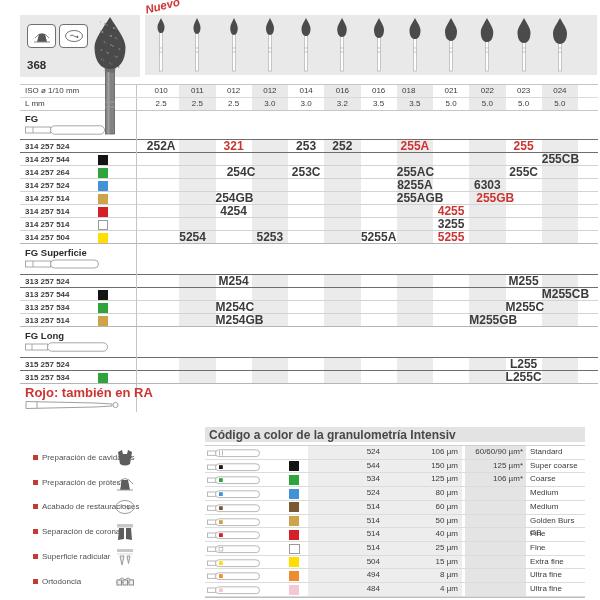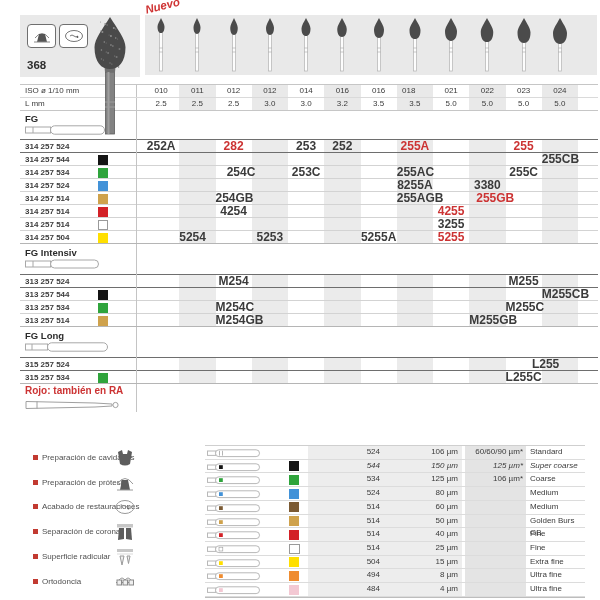--- a/index.html
+++ b/index.html
@@ -16,21 +16,21 @@
   .rowlab{left:25px;font-size:8px;line-height:13px;color:#3b3b3b;}
   .hline{height:1px;left:20px;width:578px;}
   #vline{left:136px;top:84px;width:1px;height:328px;background:#c4c4c4;}
   .sec-label{left:25px;font-size:9.5px;font-weight:bold;color:#2b2b2b;}
   .cat-row{left:20px;width:578px;height:13px;box-sizing:border-box;font-weight:bold;}
   .cat-row .stripe{position:absolute;top:0;bottom:0;background:#ebebeb;}
   .cat-row .code{position:absolute;left:5px;font-size:8px;line-height:13px;color:#3b3b3b;}
   .csq{position:absolute;left:78px;top:2px;width:9.5px;height:9.5px;}
   .cell{position:absolute;top:0;font-size:12px;line-height:13px;text-align:center;color:#3b3b3b;}
   .cell.red{color:#cc3333;}
-  #ra-note{left:25px;top:385px;font-size:10px;font-weight:bold;color:#cc3333;}
+  #ra-note{left:25px;top:385px;font-size:13px;font-weight:bold;color:#cc3333;}
   .ptitle{top:427px;height:15px;background:#e3e3e3;font-size:12px;font-weight:bold;color:#484848;padding:1px 0 0 4px;box-sizing:border-box;}
   #ltitle{left:20px;width:177px;} #rtitle{left:205px;width:380px;}
   .leg-item{left:28px;width:170px;height:24px;}
   .leg-bullet{position:absolute;left:5px;top:8px;width:5px;height:5px;background:#c23a31;}
   .leg-label{position:absolute;left:14px;top:4px;font-size:8px;color:#4f4f4f;line-height:13px;}
   .leg-icon{position:absolute;left:86px;top:0px;}
   .grit-band{top:446px;height:151px;}
   .grit-row{left:205px;width:380px;height:13.72px;border-bottom:1px solid #dcdcdc;box-sizing:border-box;}
   .grit-row .dg{position:absolute;left:2px;top:2px;}
   .grit-row .gsq{position:absolute;left:84px;top:1.5px;width:10px;height:10px;}
@@ -245,21 +245,21 @@
       </div>
       <div class="abs cat-row" style="top: 139px; border-top: 1px solid rgb(110, 110, 110);">
         <div class="stripe" style="left: 159.25px; width: 36.25px;"></div>
         <div class="stripe" style="left: 231.75px; width: 36.25px;"></div>
         <div class="stripe" style="left: 304.25px; width: 36.25px;"></div>
         <div class="stripe" style="left: 376.75px; width: 36.25px;"></div>
         <div class="stripe" style="left: 449.25px; width: 36.25px;"></div>
         <div class="stripe" style="left: 521.75px; width: 36.25px;"></div>
         <div class="code">314 257 524</div>
         <div class="cell" style="left: 123px; width: 36.25px;">252A</div>
-        <div class="cell red" style="left: 195.5px; width: 36.25px;">282</div>
+        <div class="cell red" style="left: 195.5px; width: 36.25px;">321</div>
         <div class="cell" style="left: 268px; width: 36.25px;">253</div>
         <div class="cell" style="left: 304.25px; width: 36.25px;">252</div>
         <div class="cell red" style="left: 376.75px; width: 36.25px;">255A</div>
         <div class="cell red" style="left: 485.5px; width: 36.25px;">255</div>
       </div>
       <div class="abs cat-row" style="top: 152px; border-top: 1px solid rgb(110, 110, 110);">
         <div class="stripe" style="left: 159.25px; width: 36.25px;"></div>
         <div class="stripe" style="left: 231.75px; width: 36.25px;"></div>
         <div class="stripe" style="left: 304.25px; width: 36.25px;"></div>
         <div class="stripe" style="left: 376.75px; width: 36.25px;"></div>
@@ -269,38 +269,38 @@
         <div class="csq" style="background: rgb(20, 20, 20);"></div>
         <div class="cell" style="left: 521.75px; width: 36.25px;">255CB</div>
       </div>
       <div class="abs cat-row" style="top: 165px; border-top: 1px solid rgb(211, 211, 211);">
         <div class="stripe" style="left: 159.25px; width: 36.25px;"></div>
         <div class="stripe" style="left: 231.75px; width: 36.25px;"></div>
         <div class="stripe" style="left: 304.25px; width: 36.25px;"></div>
         <div class="stripe" style="left: 376.75px; width: 36.25px;"></div>
         <div class="stripe" style="left: 449.25px; width: 36.25px;"></div>
         <div class="stripe" style="left: 521.75px; width: 36.25px;"></div>
-        <div class="code">314 257 534</div>
+        <div class="code">314 257 264</div>
         <div class="csq" style="background: rgb(47, 164, 60);"></div>
         <div class="cell" style="left: 195.5px; width: 51px;">254C</div>
         <div class="cell" style="left: 268px; width: 36.25px;">253C</div>
         <div class="cell" style="left: 376.75px; width: 36.25px;">255AC</div>
         <div class="cell" style="left: 485.5px; width: 36.25px;">255C</div>
       </div>
       <div class="abs cat-row" style="top: 178px; border-top: 1px solid rgb(211, 211, 211);">
         <div class="stripe" style="left: 159.25px; width: 36.25px;"></div>
         <div class="stripe" style="left: 231.75px; width: 36.25px;"></div>
         <div class="stripe" style="left: 304.25px; width: 36.25px;"></div>
         <div class="stripe" style="left: 376.75px; width: 36.25px;"></div>
         <div class="stripe" style="left: 449.25px; width: 36.25px;"></div>
         <div class="stripe" style="left: 521.75px; width: 36.25px;"></div>
         <div class="code">314 257 524</div>
         <div class="csq" style="background: rgb(66, 146, 216);"></div>
         <div class="cell" style="left: 376.75px; width: 36.25px;">8255A</div>
-        <div class="cell" style="left: 449.25px; width: 36.25px;">3380</div>
+        <div class="cell" style="left: 449.25px; width: 36.25px;">6303</div>
       </div>
       <div class="abs cat-row" style="top: 191px; border-top: 1px solid rgb(211, 211, 211);">
         <div class="stripe" style="left: 159.25px; width: 36.25px;"></div>
         <div class="stripe" style="left: 231.75px; width: 36.25px;"></div>
         <div class="stripe" style="left: 304.25px; width: 36.25px;"></div>
         <div class="stripe" style="left: 376.75px; width: 36.25px;"></div>
         <div class="stripe" style="left: 449.25px; width: 36.25px;"></div>
         <div class="stripe" style="left: 521.75px; width: 36.25px;"></div>
         <div class="code">314 257 514</div>
         <div class="csq" style="background: rgb(207, 162, 76);"></div>
@@ -338,21 +338,21 @@
         <div class="stripe" style="left: 376.75px; width: 36.25px;"></div>
         <div class="stripe" style="left: 449.25px; width: 36.25px;"></div>
         <div class="stripe" style="left: 521.75px; width: 36.25px;"></div>
         <div class="code">314 257 504</div>
         <div class="csq" style="background: rgb(255, 223, 0);"></div>
         <div class="cell" style="left: 159.25px; width: 23px;">5254</div>
         <div class="cell" style="left: 231.75px; width: 36.25px;">5253</div>
         <div class="cell" style="left: 340.5px; width: 36.25px;">5255A</div>
         <div class="cell red" style="left: 413px; width: 36.25px;">5255</div>
       </div>
-      <div class="abs sec-label" style="top: 247px;">FG Intensiv</div>
+      <div class="abs sec-label" style="top: 247px;">FG Superficie</div>
       <div class="abs" style="left: 25px; top: 259px;">
         <svg width="76" height="10">
           <g fill="#fff" stroke="#a8a8a8">
             <rect x="0.5" y="2" width="25" height="6"></rect>
             <line x1="8" y1="2" x2="8" y2="8"></line>
             <rect x="25.5" y="1" width="48" height="8" rx="4"></rect>
           </g>
         </svg>
       </div>
       <div class="abs cat-row" style="top: 274px; border-top: 1px solid rgb(110, 110, 110);">
@@ -412,21 +412,21 @@
         </svg>
       </div>
       <div class="abs cat-row" style="top: 357px; border-top: 1px solid rgb(110, 110, 110);">
         <div class="stripe" style="left: 159.25px; width: 36.25px;"></div>
         <div class="stripe" style="left: 231.75px; width: 36.25px;"></div>
         <div class="stripe" style="left: 304.25px; width: 36.25px;"></div>
         <div class="stripe" style="left: 376.75px; width: 36.25px;"></div>
         <div class="stripe" style="left: 449.25px; width: 36.25px;"></div>
         <div class="stripe" style="left: 521.75px; width: 36.25px;"></div>
         <div class="code">315 257 524</div>
-        <div class="cell" style="left: 485.5px; width: 36.25px; padding-left: 22px;">L255</div>
+        <div class="cell" style="left: 485.5px; width: 36.25px;">L255</div>
       </div>
       <div class="abs cat-row" style="top: 370px; border-top: 1px solid rgb(110, 110, 110);">
         <div class="stripe" style="left: 159.25px; width: 36.25px;"></div>
         <div class="stripe" style="left: 231.75px; width: 36.25px;"></div>
         <div class="stripe" style="left: 304.25px; width: 36.25px;"></div>
         <div class="stripe" style="left: 376.75px; width: 36.25px;"></div>
         <div class="stripe" style="left: 449.25px; width: 36.25px;"></div>
         <div class="stripe" style="left: 521.75px; width: 36.25px;"></div>
         <div class="code">315 257 534</div>
         <div class="csq" style="background: rgb(47, 164, 60);"></div>
@@ -437,20 +437,21 @@
 
   <div id="ra-note" class="abs">Rojo: también en RA</div>
   <div id="ra-icon" class="abs" style="left:25px;top:398px">
       <svg width="96" height="14">
         <path d="M1,3.5 L70,5 L87,6 L87,8 L70,9 L1,10.5 Z" fill="#fff" stroke="#a0a0a0"></path>
         <line x1="12" y1="3.3" x2="12" y2="10.7" stroke="#a0a0a0"></line>
         <circle cx="90.5" cy="7" r="2.6" fill="none" stroke="#a0a0a0"></circle>
       </svg>
     </div>
 
+  <div id="rtitle" class="abs ptitle">Código a color de la granulometría Intensiv</div>
   <div id="legend">
       <div class="abs leg-item" style="top: 447px;">
         <div class="leg-bullet"></div>
         <div class="leg-label">Preparación de cavidades</div>
         <div class="leg-icon">
           <svg width="22" height="22">
             <path d="M4,5 L8,3 L9,7 L13,7 L14,3 L18,5 L16,17 Q11,20 6,17 Z" fill="#5d5d5d"></path>
           </svg>
         </div>
       </div>
@@ -523,21 +524,21 @@
             </g>
             <line x1="12.5" y1="2.8" x2="12.5" y2="7.6" stroke="#b5b5b5"></line>
             <line x1="15.5" y1="2.8" x2="15.5" y2="7.6" stroke="#b5b5b5"></line>
           </svg>
         </div>
         <div class="gcode">524</div>
         <div class="gsize">106 µm</div>
         <div class="galt">60/60/90 µm*</div>
         <div class="gname">Standard</div>
       </div>
-      <div class="abs grit-row" style="top: 459.72px; z-index: 3; font-style: italic;">
+      <div class="abs grit-row" style="top: 459.72px; z-index: 3;">
         <div class="dg">
           <svg width="56" height="10">
             <g fill="#fff" stroke="#b8b8b8">
               <rect x="0.5" y="3" width="8" height="4.4"></rect>
               <rect x="8.5" y="1.8" width="44" height="6.8" rx="3.4"></rect>
             </g>
             <rect x="12" y="3.2" width="3.8" height="3.8" fill="#141414" stroke="none" stroke-width="0.6"></rect>
           </svg>
         </div>
         <div class="gsq" style="background: rgb(20, 20, 20);"></div>

